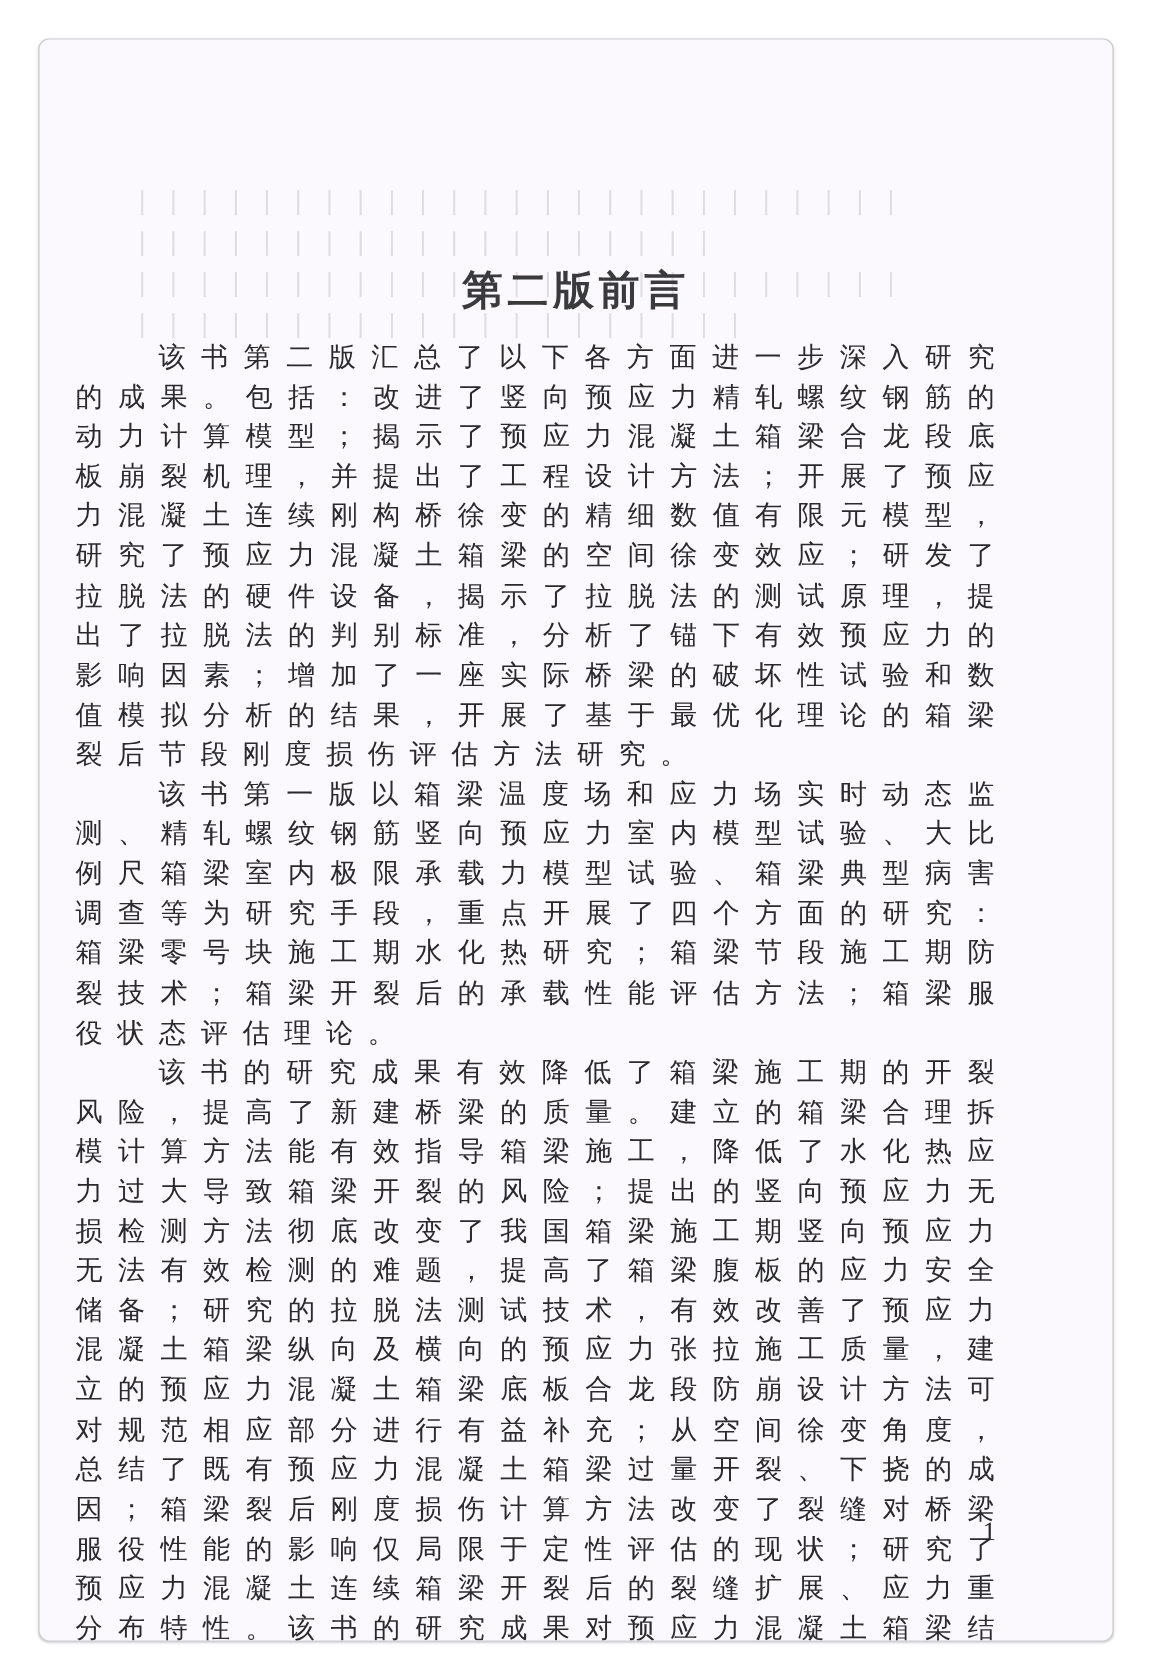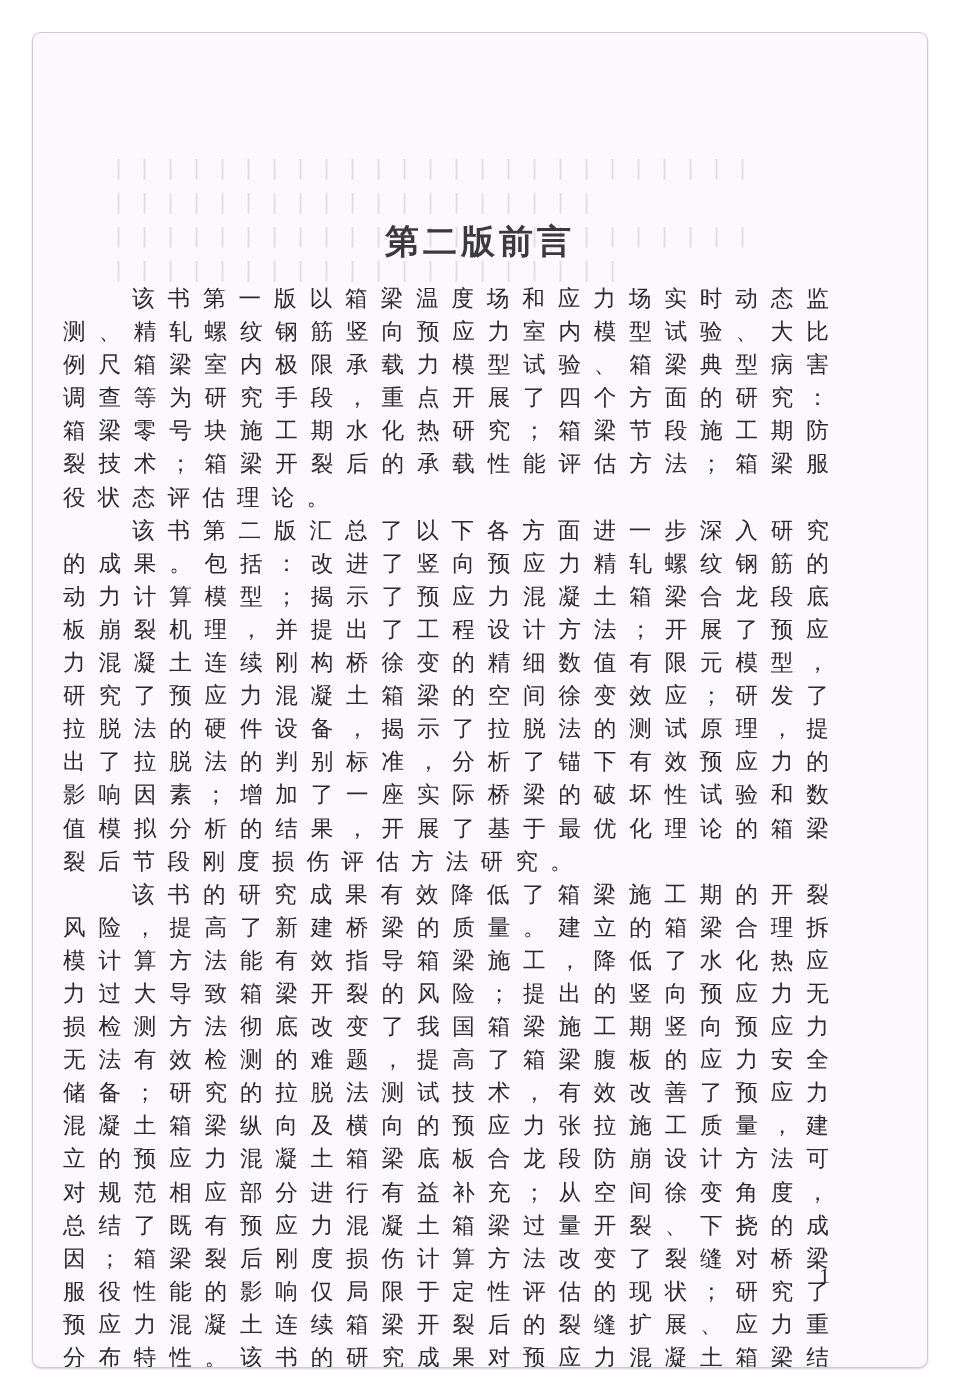--- a/index.html
+++ b/index.html
@@ -39,20 +39,20 @@
 <div class="page">
 
   <div class="ghost" style="left:70px; top:122px;">丨丨丨丨丨丨丨丨丨丨丨丨丨丨丨丨丨丨丨丨丨丨丨丨丨</div>
   <div class="ghost" style="left:70px; top:156px;">丨丨丨丨丨丨丨丨丨丨丨丨丨丨丨丨丨丨丨</div>
   <div class="ghost" style="left:70px; top:190px;">丨丨丨丨丨丨丨丨丨丨丨丨丨丨丨丨丨丨丨丨丨丨丨丨丨</div>
   <div class="ghost" style="left:70px; top:224px;">丨丨丨丨丨丨丨丨丨丨丨丨丨丨丨丨丨丨丨丨</div>
 
   <div class="title">第二版前言</div>
 
   <div class="body-text">
+    <p>该书第二版汇总了以下各方面进一步深入研究的成果。包括：改进了竖向预应力精轧螺纹钢筋的动力计算模型；揭示了预应力混凝土箱梁合龙段底板崩裂机理，并提出了工程设计方法；开展了预应力混凝土连续刚构桥徐变的精细数值有限元模型，研究了预应力混凝土箱梁的空间徐变效应；研发了拉脱法的硬件设备，揭示了拉脱法的测试原理，提出了拉脱法的判别标准，分析了锚下有效预应力的影响因素；增加了一座实际桥梁的破坏性试验和数值模拟分析的结果，开展了基于最优化理论的箱梁裂后节段刚度损伤评估方法研究。</p>
     <p>该书第一版以箱梁温度场和应力场实时动态监测、精轧螺纹钢筋竖向预应力室内模型试验、大比例尺箱梁室内极限承载力模型试验、箱梁典型病害调查等为研究手段，重点开展了四个方面的研究：箱梁零号块施工期水化热研究；箱梁节段施工期防裂技术；箱梁开裂后的承载性能评估方法；箱梁服役状态评估理论。</p>
-    <p>该书第二版汇总了以下各方面进一步深入研究的成果。包括：改进了竖向预应力精轧螺纹钢筋的动力计算模型；揭示了预应力混凝土箱梁合龙段底板崩裂机理，并提出了工程设计方法；开展了预应力混凝土连续刚构桥徐变的精细数值有限元模型，研究了预应力混凝土箱梁的空间徐变效应；研发了拉脱法的硬件设备，揭示了拉脱法的测试原理，提出了拉脱法的判别标准，分析了锚下有效预应力的影响因素；增加了一座实际桥梁的破坏性试验和数值模拟分析的结果，开展了基于最优化理论的箱梁裂后节段刚度损伤评估方法研究。</p>
     <p>该书的研究成果有效降低了箱梁施工期的开裂风险，提高了新建桥梁的质量。建立的箱梁合理拆模计算方法能有效指导箱梁施工，降低了水化热应力过大导致箱梁开裂的风险；提出的竖向预应力无损检测方法彻底改变了我国箱梁施工期竖向预应力无法有效检测的难题，提高了箱梁腹板的应力安全储备；研究的拉脱法测试技术，有效改善了预应力混凝土箱梁纵向及横向的预应力张拉施工质量，建立的预应力混凝土箱梁底板合龙段防崩设计方法可对规范相应部分进行有益补充；从空间徐变角度，总结了既有预应力混凝土箱梁过量开裂、下挠的成因；箱梁裂后刚度损伤计算方法改变了裂缝对桥梁服役性能的影响仅局限于定性评估的现状；研究了预应力混凝土连续箱梁开裂后的裂缝扩展、应力重分布特性。该书的研究成果对预应力混凝土箱梁结构的设计、施工及运营具有较高的应用价值。</p>
 
   </div>
 
   <div class="pagenum">1</div>
 </div>
 
 </body></html>

